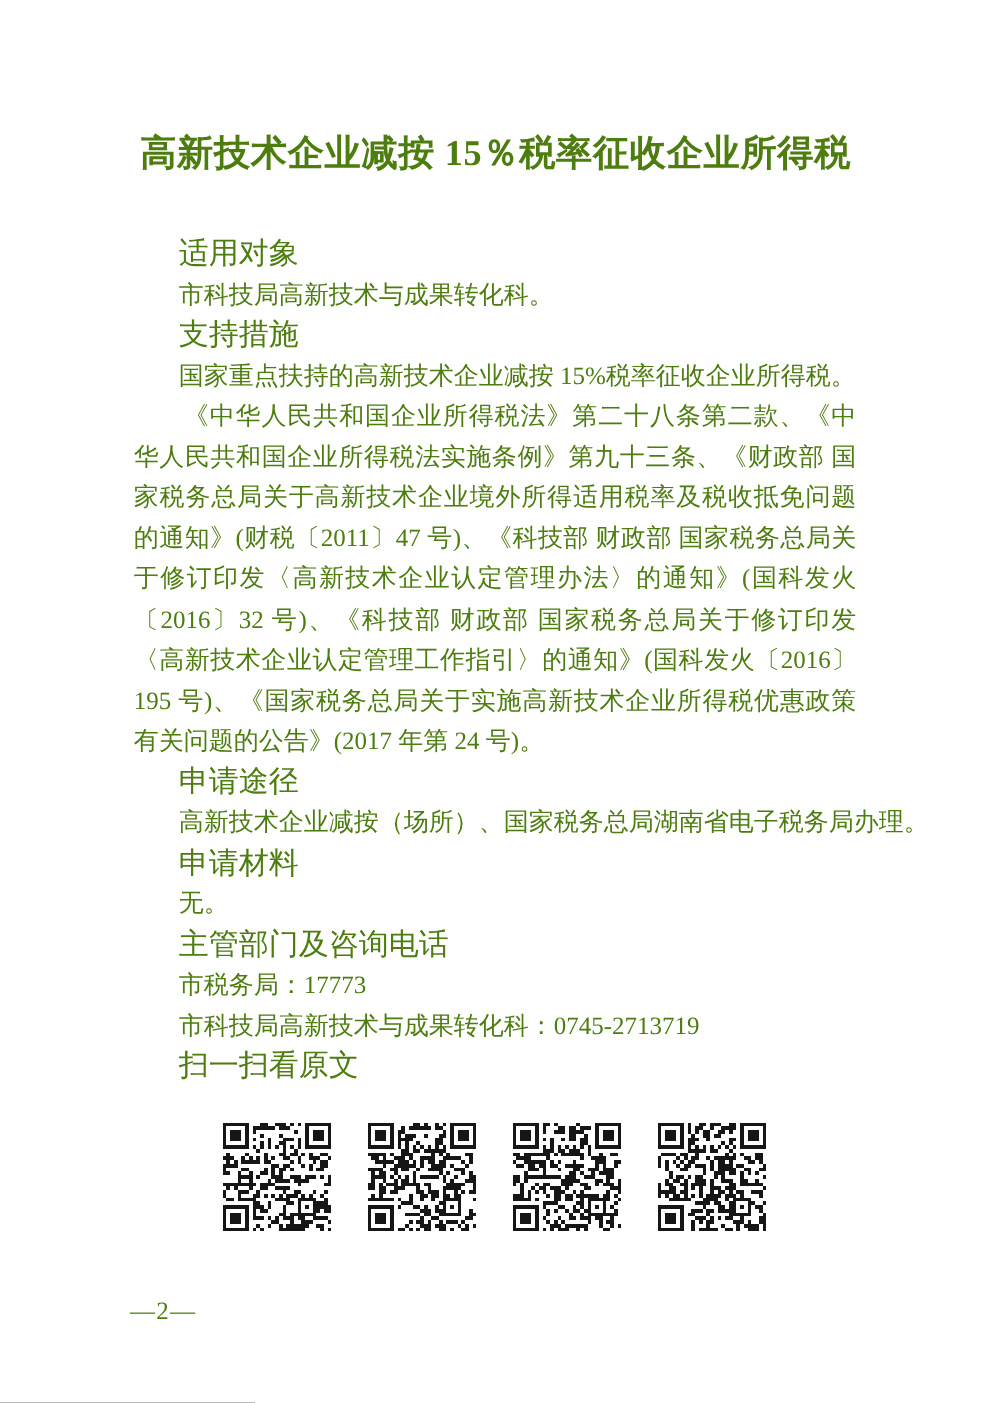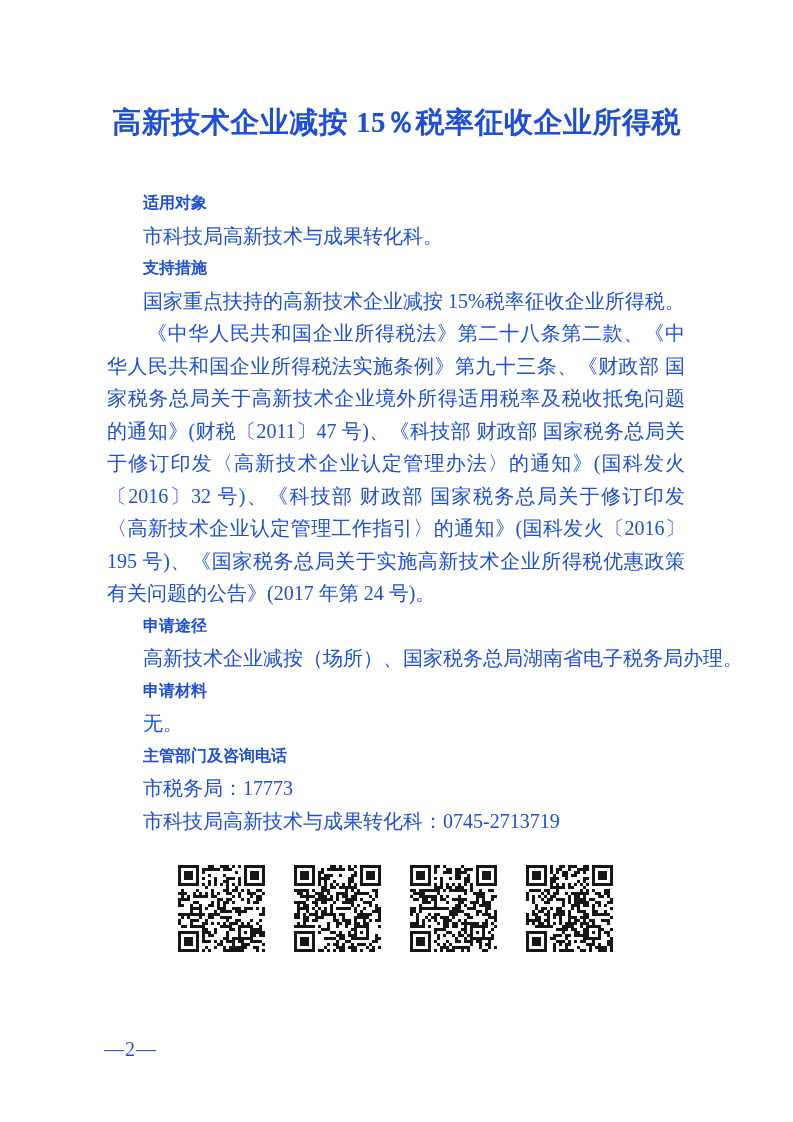--- a/index.html
+++ b/index.html
@@ -1,21 +1,21 @@
 <!DOCTYPE html>
 <html><head>
 <meta charset="utf-8">
 <style>
   html,body{margin:0;padding:0;background:#888;}
   .page{
     position:relative;
     width:793px;height:1122px;
     margin:0 auto;
     background:#ffffff;
-    color:#1d4ed8;
+    color:#4d7c0f;
     font-family:"Liberation Serif","DejaVu Serif",serif;
     overflow:hidden;
   }
   .doc-title{
     position:absolute;
     top:103px;left:0;width:100%;
     text-align:center;
     font-size:29px;
     font-weight:bold;
     letter-spacing:0.5px;
@@ -23,22 +23,22 @@
   }
   .content{
     position:absolute;
     top:187px;left:107px;
     width:578px;
     font-size:20px;
     line-height:32.5px;
   }
   .h{
     font-family:"Liberation Sans","DejaVu Sans",sans-serif;
-    font-weight:bold;
-    font-size:16px;
+    font-weight:normal;
+    font-size:24px;
     padding-left:36px;
     white-space:nowrap;
   }
   .line{
     padding-left:36px;
     white-space:nowrap;
   }
   .para{
     text-align:justify;
     text-indent:40px;
@@ -80,20 +80,21 @@
     <div class="h">申请途径</div>
     <div class="line">高新技术企业减按（场所）、国家税务总局湖南省电子税务局办理。</div>
 
     <div class="h">申请材料</div>
     <div class="line">无。</div>
 
     <div class="h">主管部门及咨询电话</div>
     <div class="line">市税务局：17773</div>
     <div class="line">市科技局高新技术与成果转化科：0745-2713719</div>
 
+    <div class="h">扫一扫看原文</div>
 
     <div class="qr-row">
       <div class="qr"><svg viewBox="0 0 29 29" width="87" height="87" shape-rendering="crispEdges">
             <rect x="0" y="0" width="1" height="1" fill="#161616"></rect>
             <rect x="1" y="0" width="1" height="1" fill="#161616"></rect>
             <rect x="2" y="0" width="1" height="1" fill="#161616"></rect>
             <rect x="3" y="0" width="1" height="1" fill="#161616"></rect>
             <rect x="4" y="0" width="1" height="1" fill="#161616"></rect>
             <rect x="5" y="0" width="1" height="1" fill="#161616"></rect>
             <rect x="6" y="0" width="1" height="1" fill="#161616"></rect>

